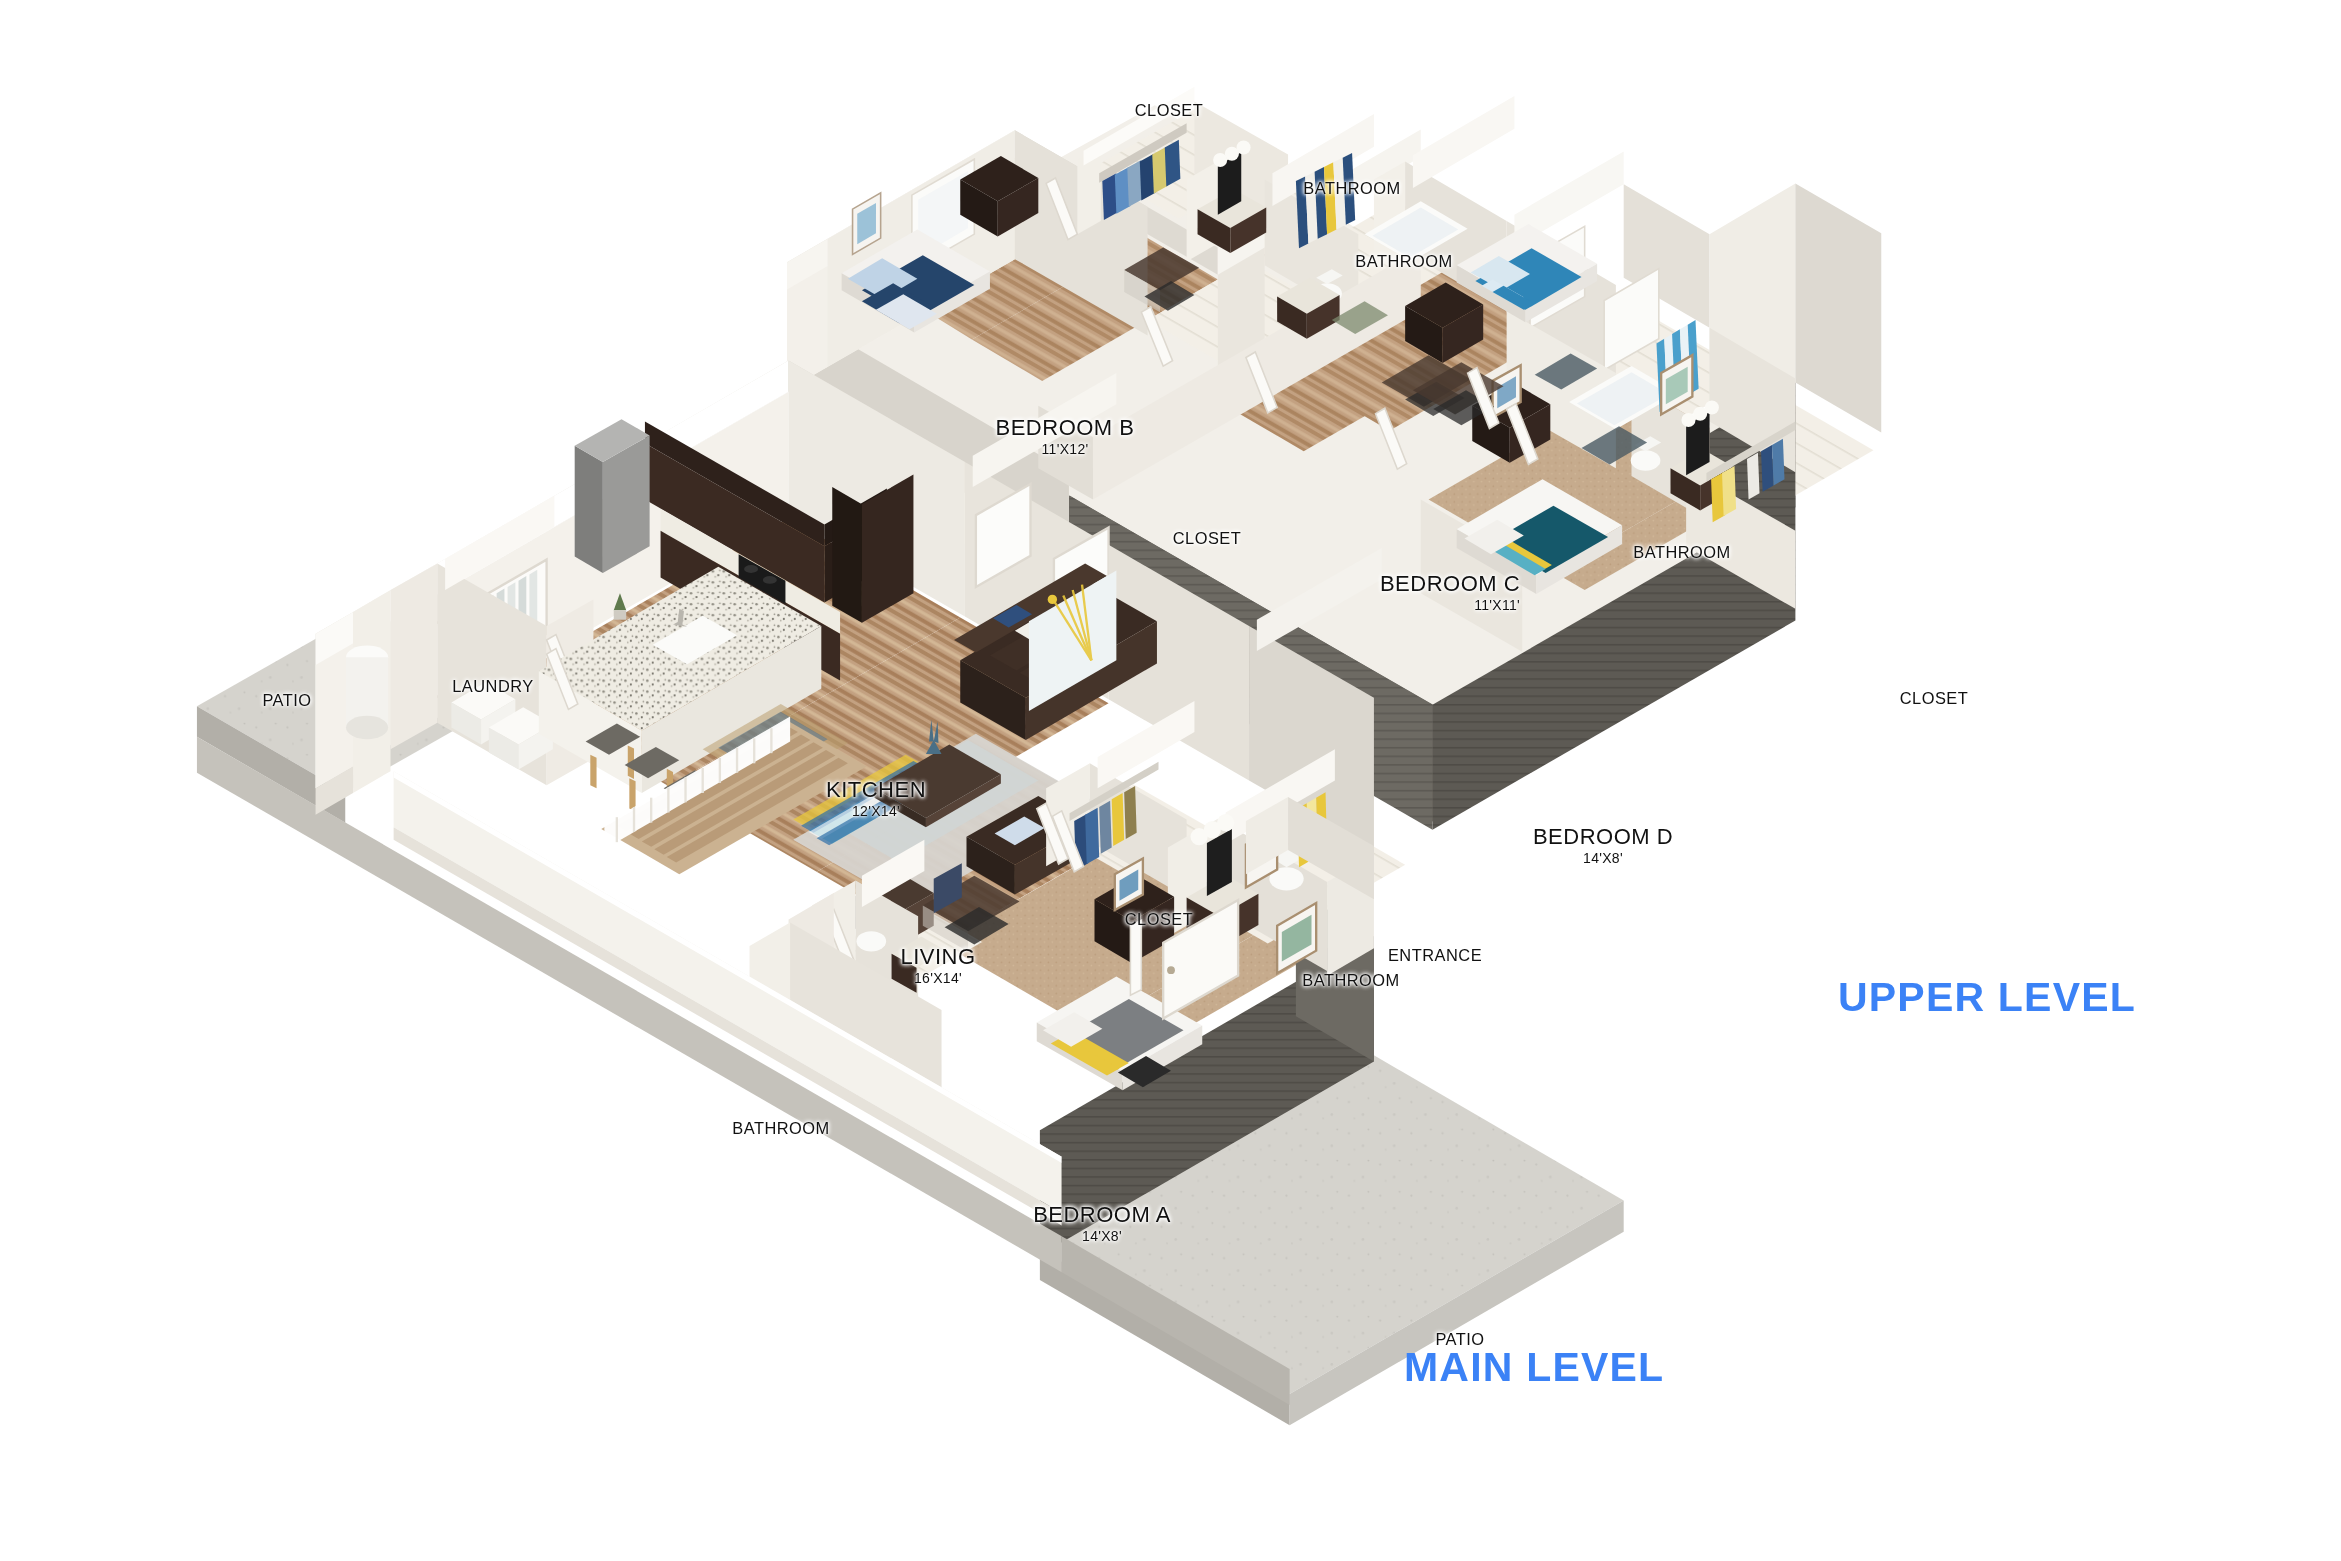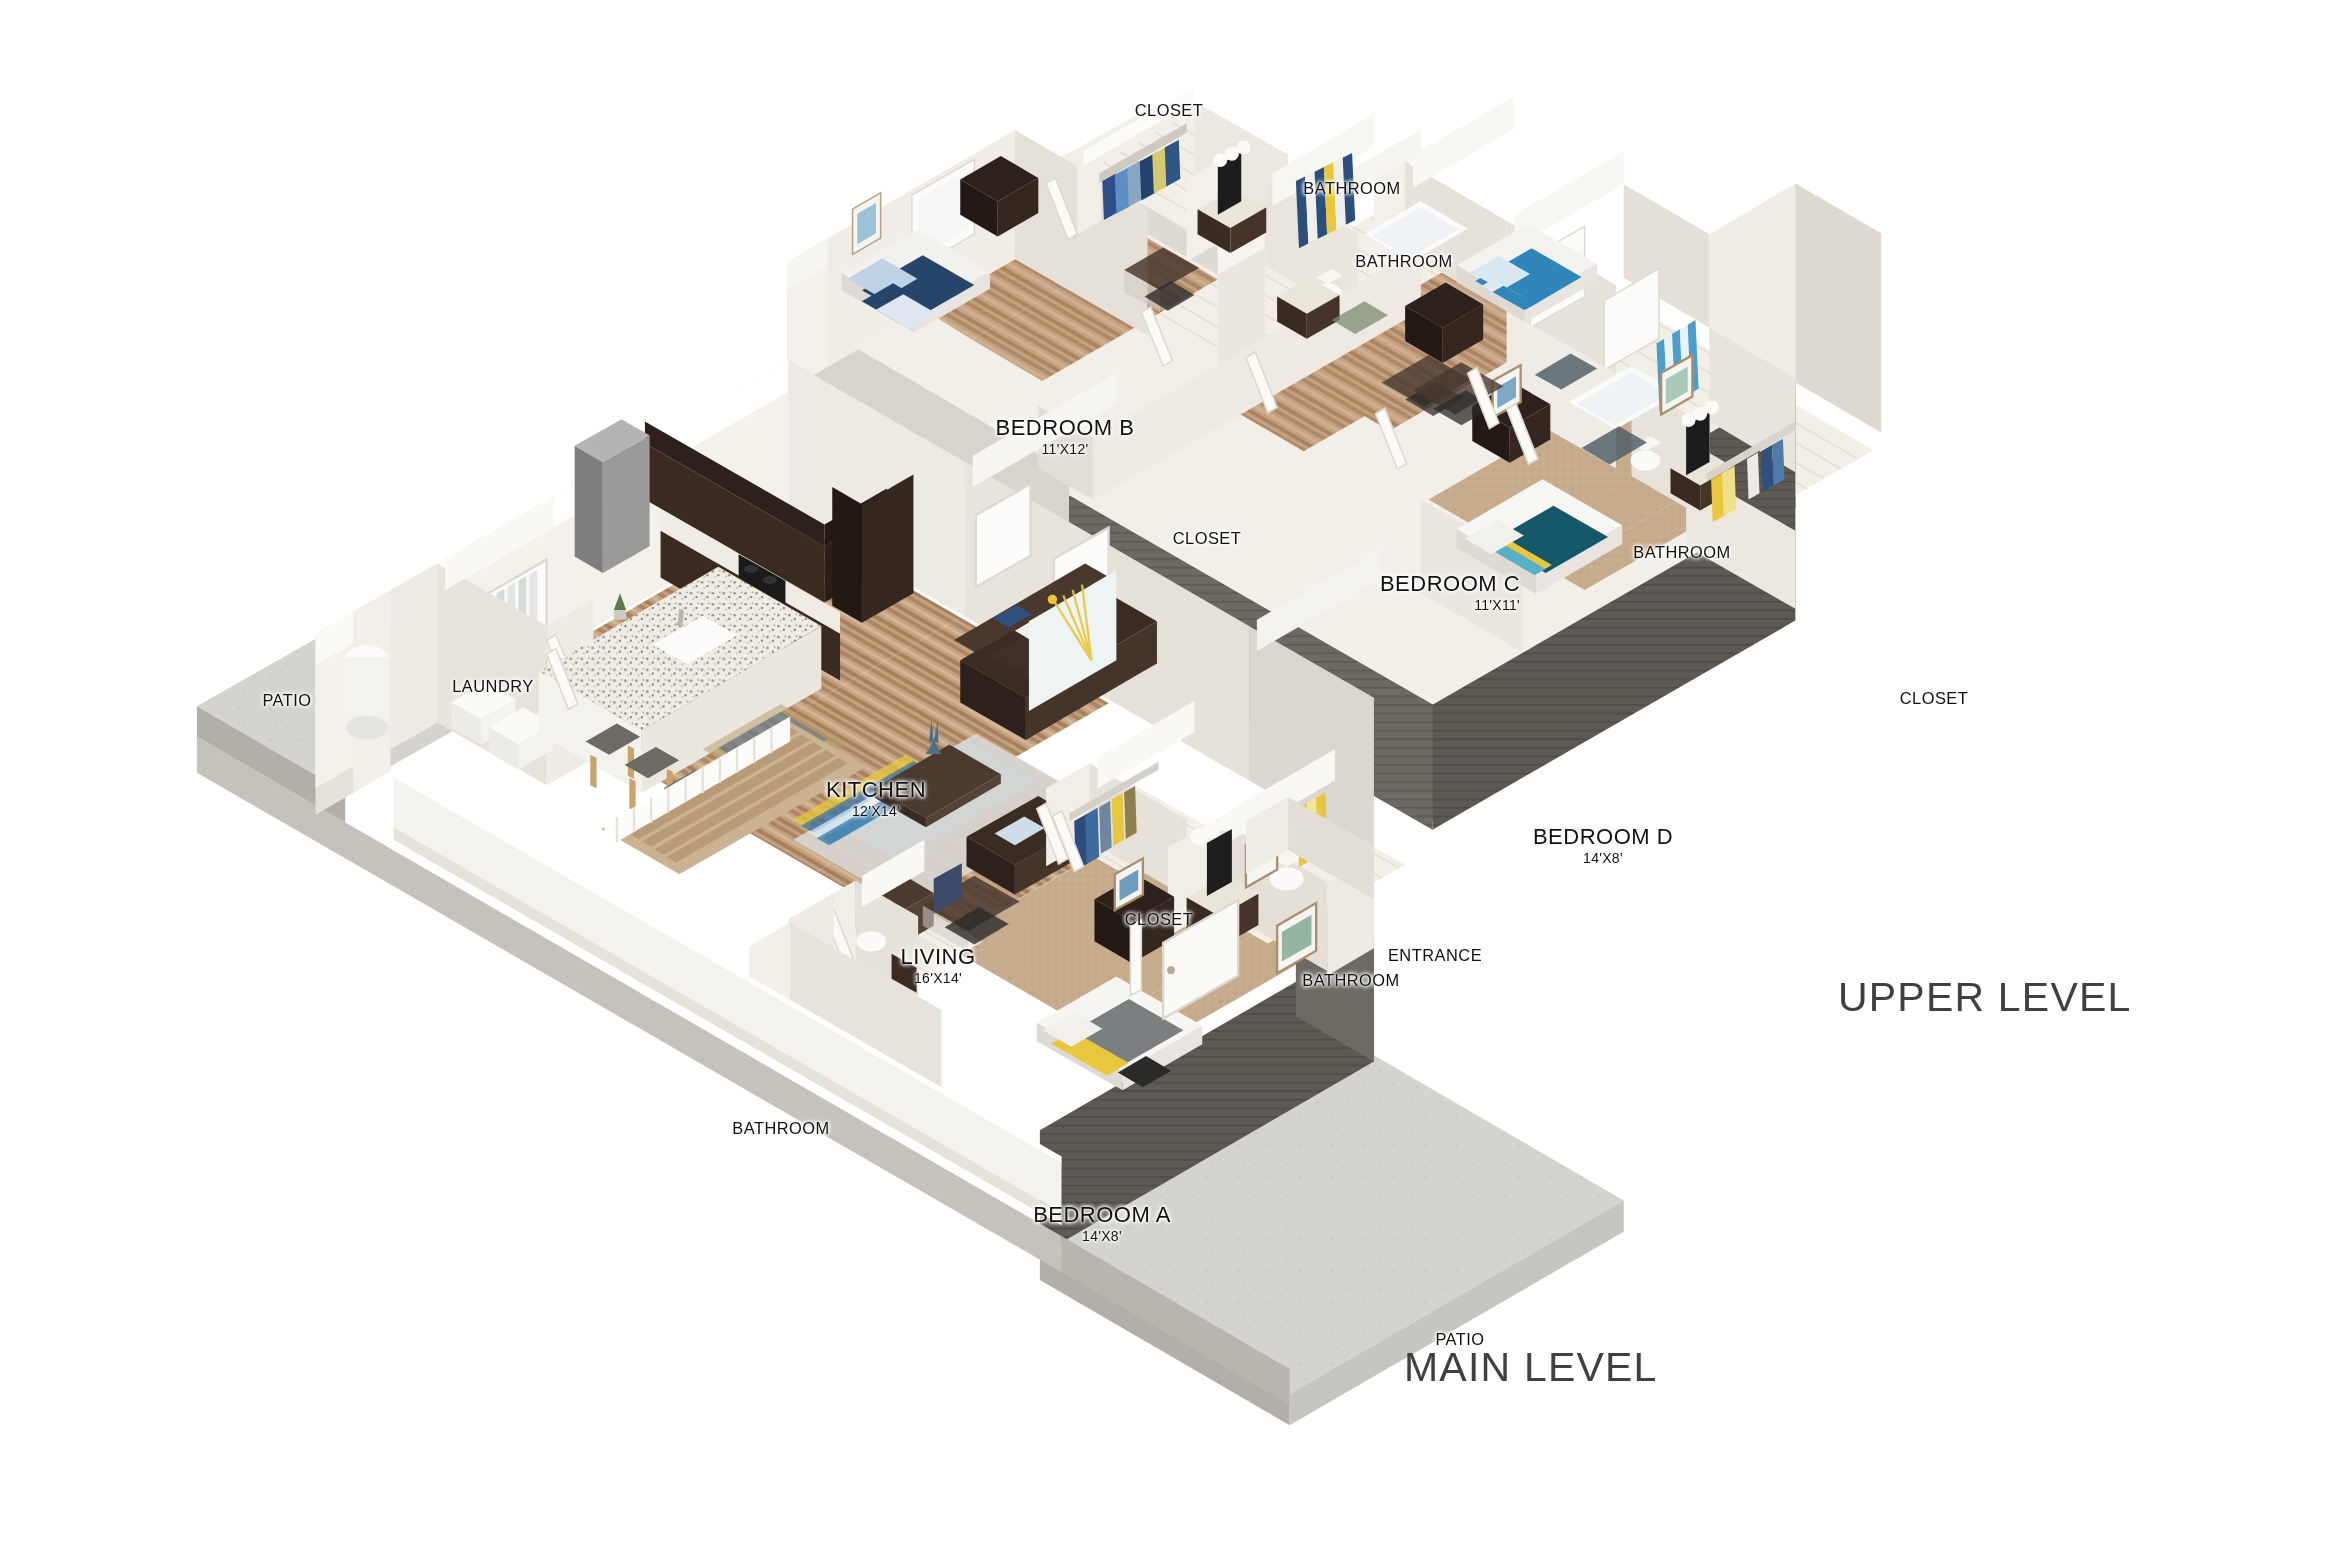--- a/index.html
+++ b/index.html
@@ -4,21 +4,21 @@
 <title>Floor Plan</title>
 <style>
   html,body{margin:0;padding:0;background:#ffffff;}
   body{width:2342px;height:1561px;position:relative;overflow:hidden;
        font-family:"Liberation Sans","DejaVu Sans",sans-serif;}
 
   #stage{position:absolute;inset:0;}
 
   
   .level-title{position:absolute;font-size:41px;letter-spacing:1.2px;
-               color:#404040;font-weight:400;white-space:nowrap;}
+               color:#3b82f6;font-weight:700;white-space:nowrap;}
   #upper-title{left:1838px;top:974px;}
   #main-title{left:1404px;top:1344px;}
 
   
   .room-label{position:absolute;color:#111;white-space:nowrap;text-align:center;
               line-height:1.18;transform:translate(-50%,-50%);
               text-shadow:0 0 5.5px #fff,0 0 5.5px #fff,0 0 3.9px #fff,0 0 2.3px #fff;}
   .room-label .nm{display:block;font-size:16.4px;letter-spacing:0.5px;}
   .room-label .dim{display:block;font-size:14px;letter-spacing:0.3px;}
   .room-label.big .nm{font-size:22px;}

